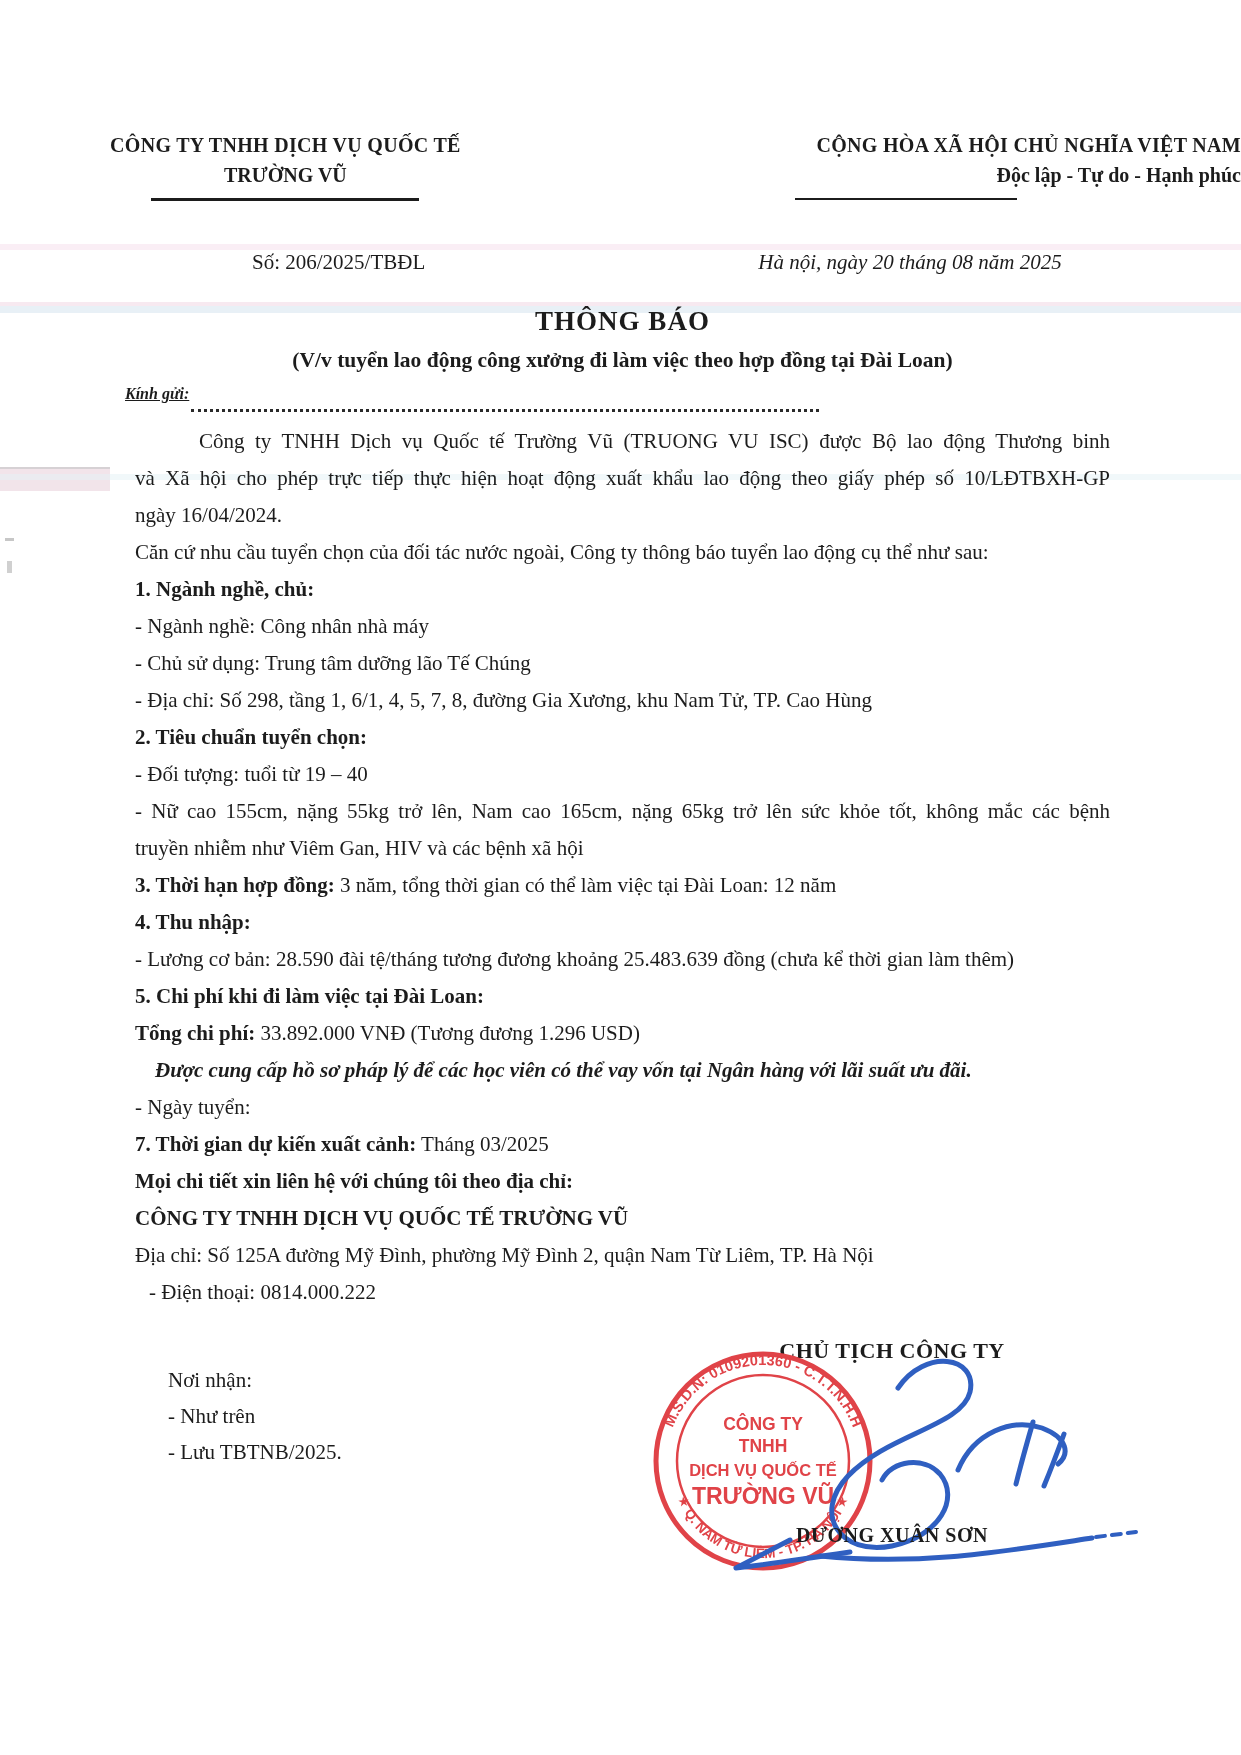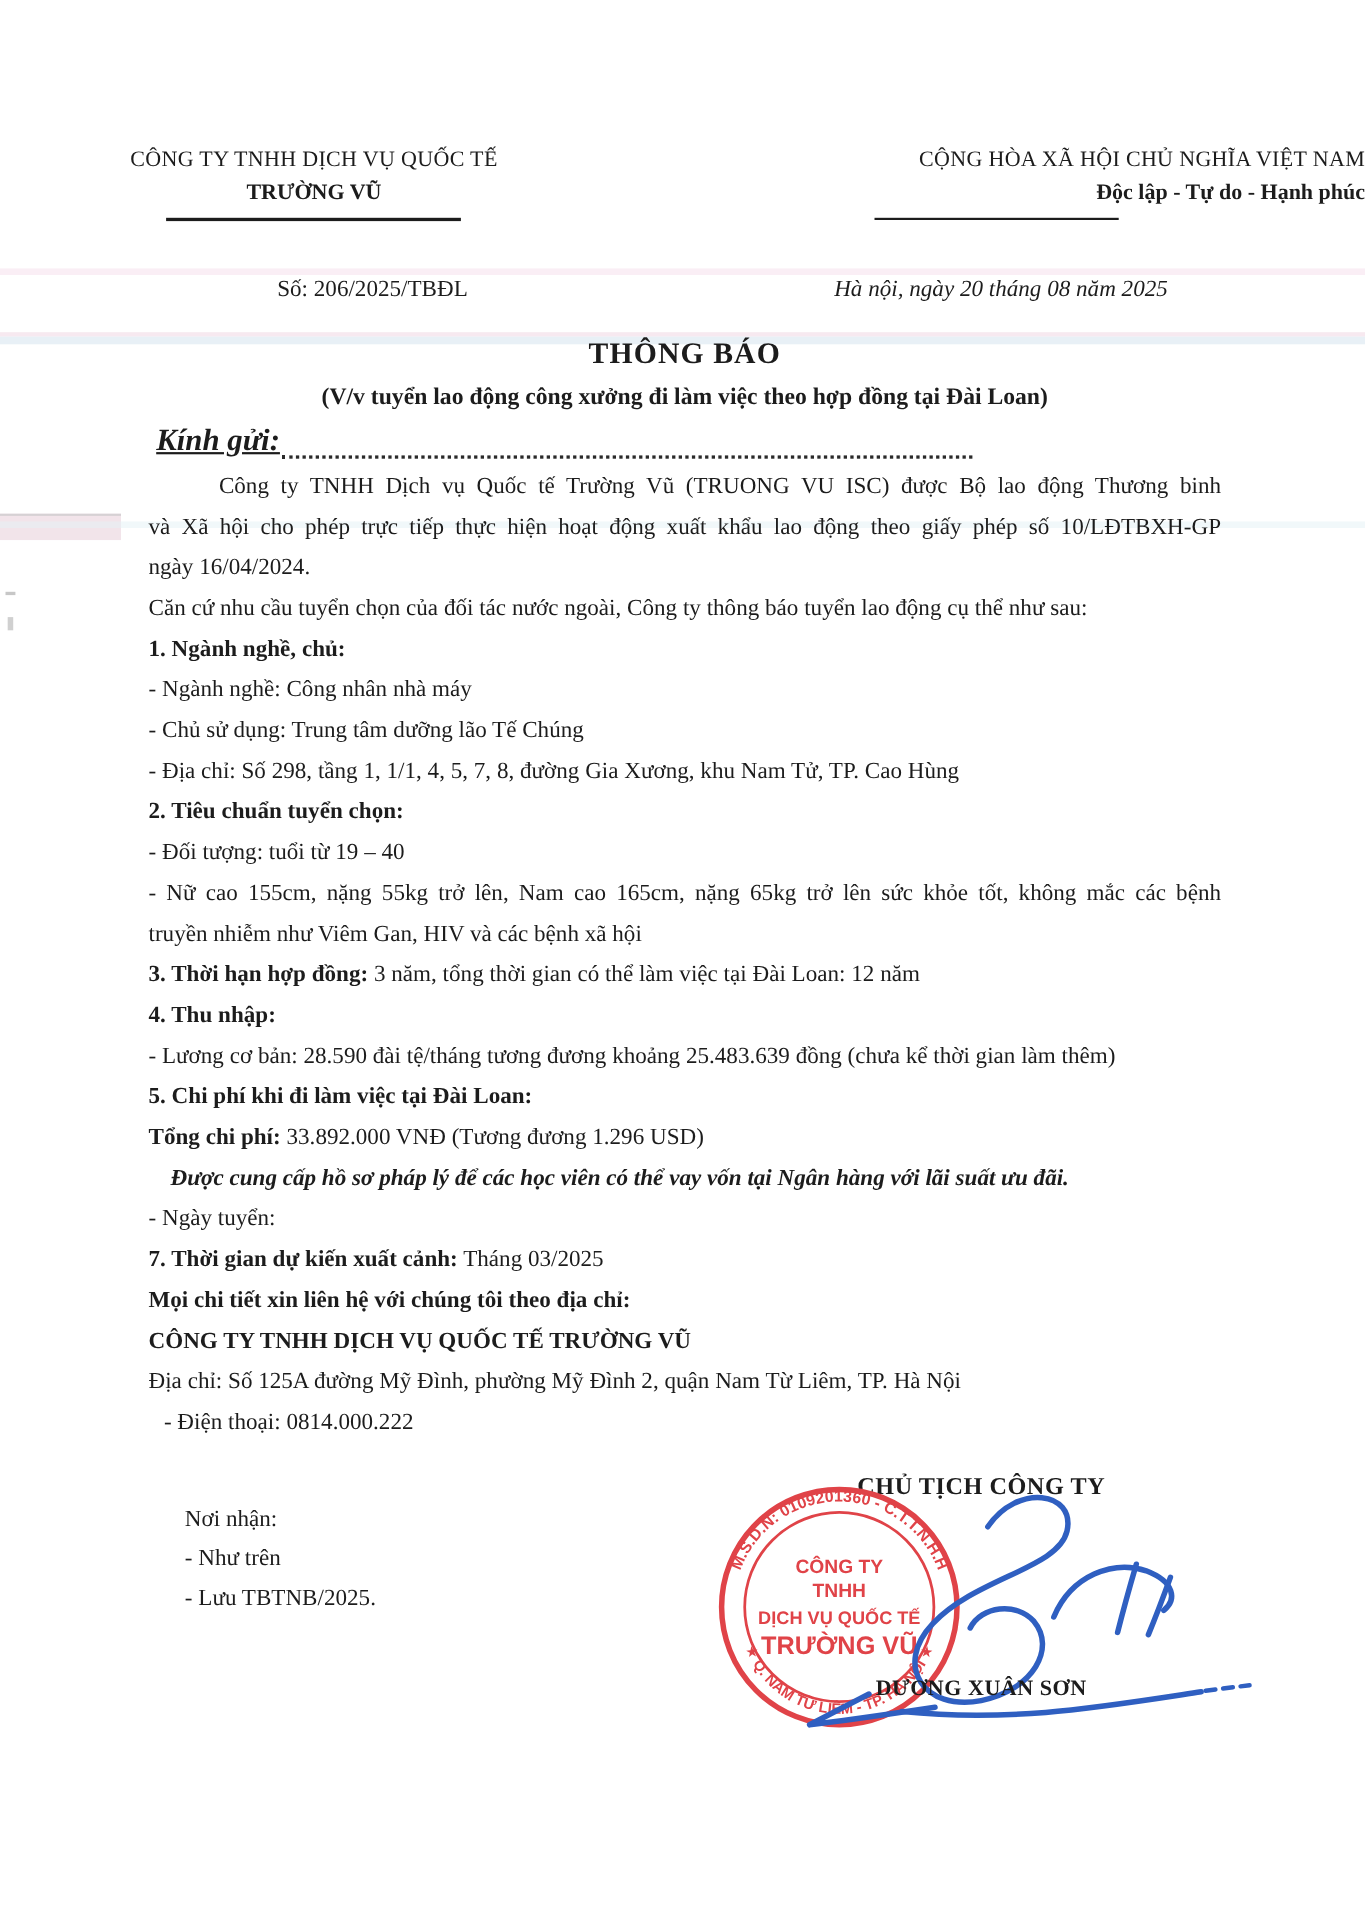--- a/index.html
+++ b/index.html
@@ -15,35 +15,35 @@
   .band-pink2{left:0;top:302px;width:100%;height:4px;background:#f3dfe9;opacity:.7;}
   .band-blue1{left:0;top:306px;width:100%;height:7px;background:#dce8f1;opacity:.65;}
   .band-left{left:0;top:467px;width:110px;height:22px;background:#eedbe4;opacity:.75;border-top:2px solid #c9c2c6;}
   .band-cyan{left:0;top:474px;width:100%;height:6px;background:#e3f1f5;opacity:.5;}
   .mark1{left:5px;top:538px;width:9px;height:3px;background:#b9b9b9;opacity:.8;}
   .mark2{left:7px;top:561px;width:5px;height:12px;background:#c4c4c4;opacity:.8;}
   
   .hdr{position:absolute;left:0;top:130px;width:100%;display:flex;}
   .hdr-left{width:46%;text-align:center;}
   .hdr-right{width:54%;text-align:right;}
-  .hdr .l1{font-weight:normal;font-size:20px;line-height:30px;letter-spacing:.3px;}
+  .hdr .l1{font-weight:bold;font-size:20px;line-height:30px;letter-spacing:.3px;}
   .hdr .l2{font-weight:bold;font-size:20px;line-height:30px;}
   .rule{display:block;margin:8px auto 0 auto;background:#1c1c1c;}
   .rule-l{width:268px;height:3px;}
   .rule-r{width:222px;height:2px;}
   .numrow{position:absolute;left:0;top:250px;width:100%;}
   .doc-num{position:absolute;left:252px;font-size:21px;}
   .doc-date{position:absolute;left:700px;width:420px;text-align:center;font-size:21px;font-style:italic;}
   
   .title{position:absolute;left:135px;top:306px;width:975px;text-align:center;
          font-size:27px;font-weight:bold;letter-spacing:1px;}
   .subtitle{position:absolute;left:60px;top:348px;width:1125px;text-align:center;
          font-size:21.5px;font-weight:bold;}
   
-  .kinhgui{position:absolute;left:142px;top:385px;width:975px;font-size:28px;display:flex;align-items:flex-end;}
+  .kinhgui{position:absolute;left:125px;top:385px;width:975px;font-size:16px;display:flex;align-items:flex-start;}
   .kg-label{font-weight:bold;font-style:italic;text-decoration:underline;padding-right:2px;}
   .kg-dots{width:628px;border-bottom:3px dotted #2a2a2a;height:24px;}
   
   .body{position:absolute;left:135px;top:423px;width:975px;font-size:21px;}
   .ln{height:37px;line-height:37px;white-space:nowrap;}
   .just{text-align:justify;text-align-last:justify;white-space:normal;}
   .ind{padding-left:64px;}
   .ind2{padding-left:14px;}
   .b{font-weight:bold;}
   .bi{font-weight:bold;font-style:italic;margin-left:20px;}
@@ -97,21 +97,21 @@
   </div>
 
   <div class="body">
     <div class="ln just ind">Công ty TNHH Dịch vụ Quốc tế Trường Vũ (TRUONG VU ISC) được Bộ lao động Thương binh</div>
     <div class="ln just">và Xã hội cho phép trực tiếp thực hiện hoạt động xuất khẩu lao động theo giấy phép số 10/LĐTBXH-GP</div>
     <div class="ln">ngày 16/04/2024.</div>
     <div class="ln">Căn cứ nhu cầu tuyển chọn của đối tác nước ngoài, Công ty thông báo tuyển lao động cụ thể như sau:</div>
     <div class="ln b">1. Ngành nghề, chủ:</div>
     <div class="ln">- Ngành nghề: Công nhân nhà máy</div>
     <div class="ln">- Chủ sử dụng: Trung tâm dưỡng lão Tế Chúng</div>
-    <div class="ln">- Địa chỉ: Số 298, tầng 1, 1/1, 4, 5, 7, 8, đường Gia Xương, khu Nam Tử, TP. Cao Hùng</div>
+    <div class="ln">- Địa chỉ: Số 298, tầng 1, 6/1, 4, 5, 7, 8, đường Gia Xương, khu Nam Tử, TP. Cao Hùng</div>
     <div class="ln b">2. Tiêu chuẩn tuyển chọn:</div>
     <div class="ln">- Đối tượng: tuổi từ 19 – 40</div>
     <div class="ln just">- Nữ cao 155cm, nặng 55kg trở lên, Nam cao 165cm, nặng 65kg trở lên sức khỏe tốt, không mắc các bệnh</div>
     <div class="ln">truyền nhiễm như Viêm Gan, HIV và các bệnh xã hội</div>
     <div class="ln"><span class="b">3. Thời hạn hợp đồng:</span><span> 3 năm, tổng thời gian có thể làm việc tại Đài Loan: 12 năm</span></div>
     <div class="ln b">4. Thu nhập:</div>
     <div class="ln">- Lương cơ bản: 28.590 đài tệ/tháng tương đương khoảng 25.483.639 đồng (chưa kể thời gian làm thêm)</div>
     <div class="ln b">5. Chi phí khi đi làm việc tại Đài Loan:</div>
     <div class="ln"><span class="b">Tổng chi phí:</span><span> 33.892.000 VNĐ (Tương đương 1.296 USD)</span></div>
     <div class="ln bi">Được cung cấp hồ sơ pháp lý để các học viên có thể vay vốn tại Ngân hàng với lãi suất ưu đãi.</div>

